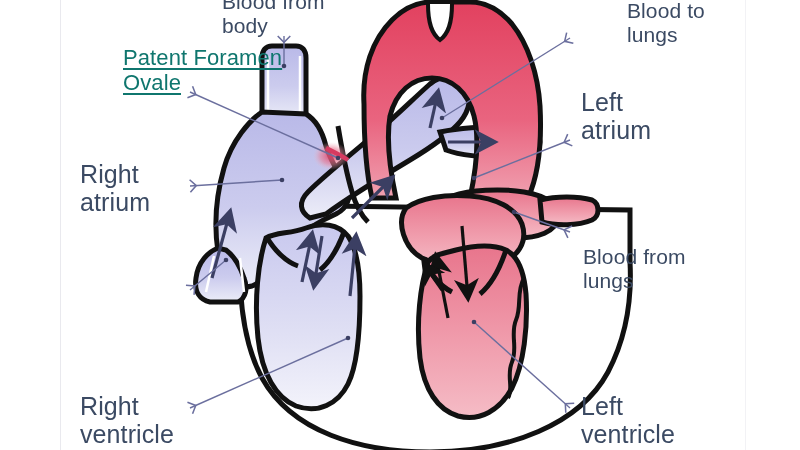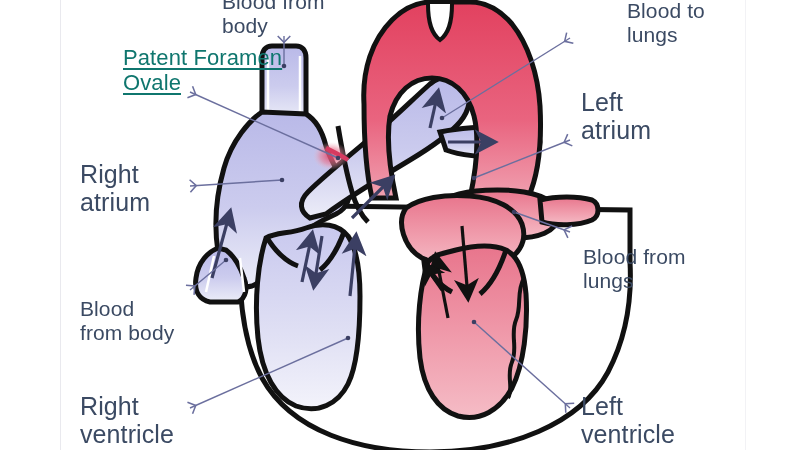--- a/index.html
+++ b/index.html
@@ -275,22 +275,20 @@
 
   <div class="label lbl-left-atrium">Left
 atrium</div>
 
   <div class="label lbl-right-atrium">Right
 atrium</div>
 
   <div class="label lbl-blood-from-lungs">Blood from
 lungs</div>
 
-  <div class="label lbl-blood-from-body">Blood
-from body</div>
 
   <div class="label lbl-right-ventricle">Right
 ventricle</div>
 
   <div class="label lbl-left-ventricle">Left
 ventricle</div>
 
 </div>
 
 </body></html>

